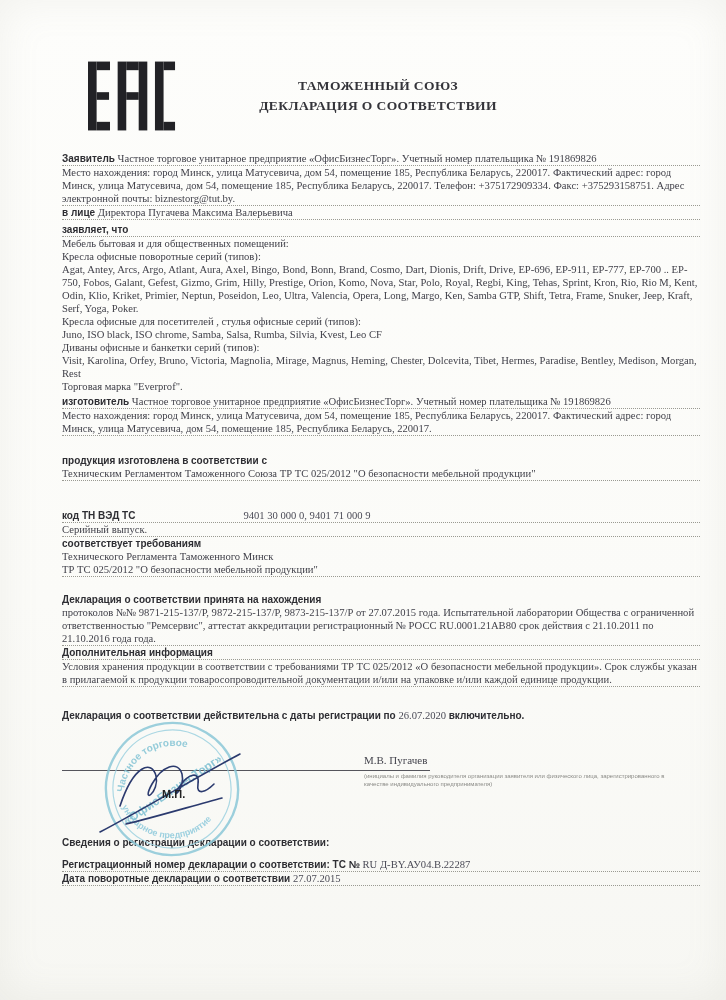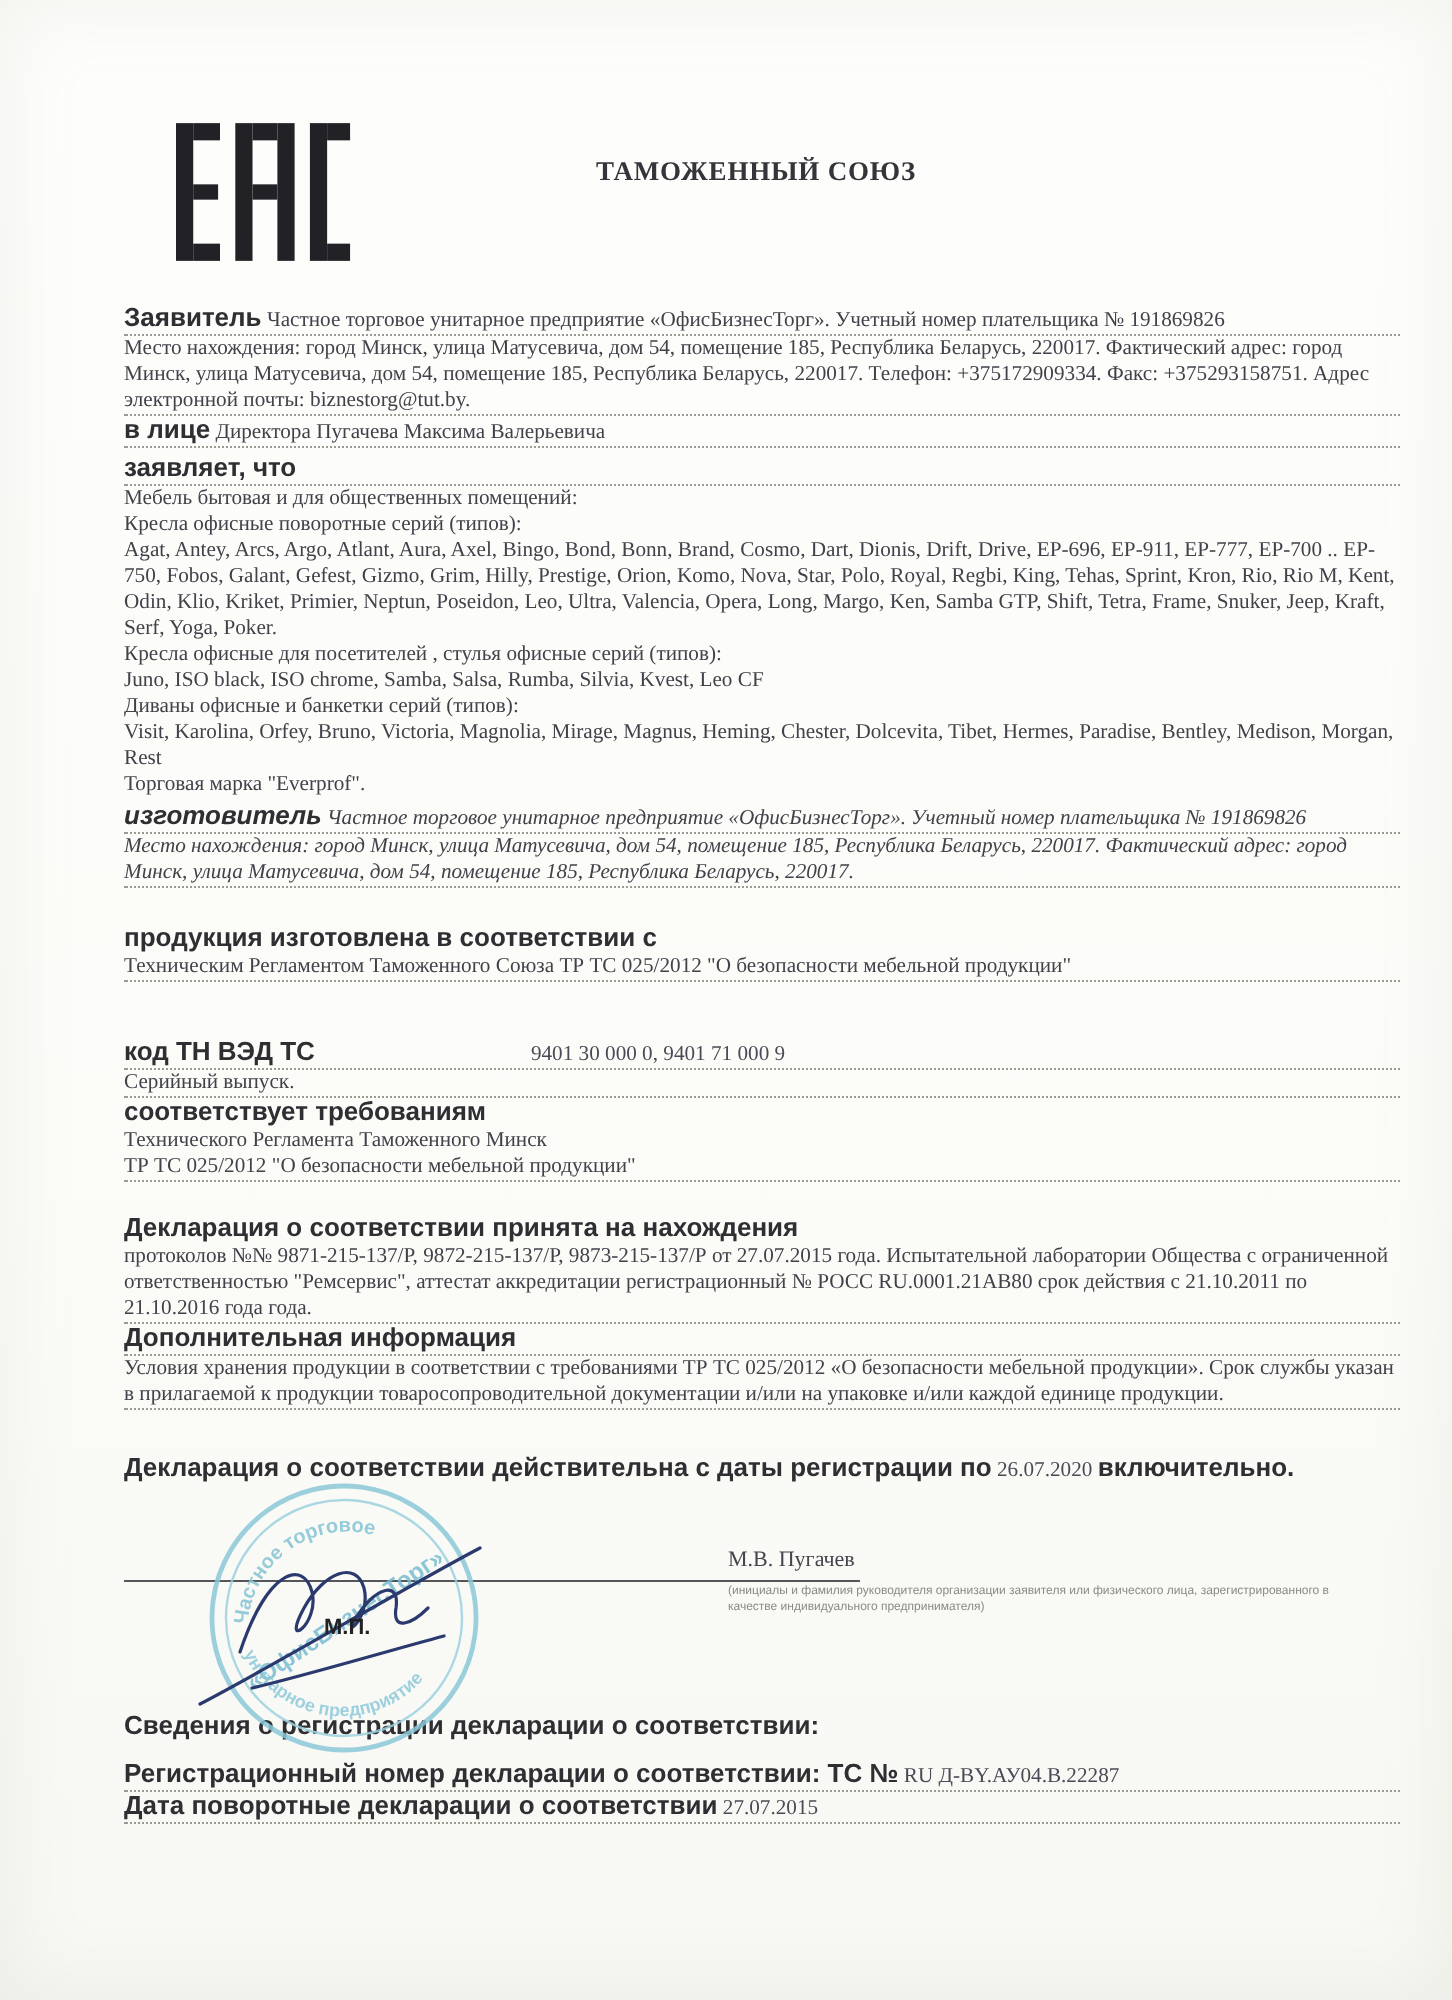--- a/index.html
+++ b/index.html
@@ -8,21 +8,21 @@
     background:linear-gradient(180deg,#fdfdfb 0%,#fbfbf8 60%,#f7f7f3 100%);
     font-family:"Liberation Serif",serif;color:#41414a;overflow:hidden;
     box-shadow:inset 0 0 40px rgba(160,155,140,0.12);
   }
   .content{position:absolute;left:62px;right:26px;top:0;}
   .header{display:flex;align-items:flex-start;margin-top:60px;}
   .eac{width:88px;height:72px;margin-left:26px;flex:none;}
   .titles{flex:1;text-align:center;margin-top:16px;margin-right:120px;
     font-weight:bold;font-size:13.5px;color:#34343a;letter-spacing:.4px;line-height:1.5;}
   .line{font-size:10.6px;line-height:13px;}
-  .lbl{font-family:"Liberation Sans",sans-serif;font-weight:bold;font-size:13px;color:#2e2e33;}
+  .lbl{font-family:"Liberation Sans",sans-serif;font-weight:bold;font-size:10px;color:#2e2e33;}
   .du{border-bottom:1px dotted #9a9a92;}
   .sec{margin-top:0;}
   .tab{display:inline-block;margin-left:108px;}
   .val{color:#4a4a56;}
   .sig-wrap{position:relative;height:100px;margin-top:10px;}
   .sig-line{position:absolute;left:0;top:38px;width:368px;border-top:1px solid #55555c;}
   .stamp{position:absolute;left:20px;top:-18px;width:180px;height:150px;}
   .mp{position:absolute;left:60px;top:56px;font-family:"Liberation Sans",sans-serif;
       font-weight:bold;font-size:11px;color:#222;padding-left:40px;}
   .sig-name{position:absolute;left:302px;top:22px;font-size:11px;color:#45454e;}
@@ -47,20 +47,21 @@
             <rect x="53" y="0" width="9" height="72"></rect>
           <rect x="40" y="0" width="13" height="9"></rect>
             <rect x="40" y="32" width="13" height="8"></rect>
           <rect x="70" y="0" width="9" height="72"></rect>
             <rect x="79" y="0" width="12" height="9"></rect>
           <rect x="79" y="63" width="12" height="9"></rect>
         </g>
       </svg>
       <div class="titles">
         <div>ТАМОЖЕННЫЙ СОЮЗ</div>
+        <div>ДЕКЛАРАЦИЯ О СООТВЕТСТВИИ</div>
       </div>
     </div>
 
     <div class="sec" style="margin-top:20px;">
       <div class="line du"><span class="lbl">Заявитель</span> <span>Частное торговое унитарное предприятие «ОфисБизнесТорг». Учетный номер плательщика № 191869826</span></div>
       <div class="line du">Место нахождения: город Минск, улица Матусевича, дом 54, помещение 185, Республика Беларусь, 220017. Фактический адрес: город Минск, улица Матусевича, дом 54, помещение 185, Республика Беларусь, 220017. Телефон: +375172909334. Факс: +375293158751. Адрес электронной почты: biznestorg@tut.by.</div>
       <div class="line du"><span class="lbl">в лице</span> <span>Директора Пугачева Максима Валерьевича</span></div>
     </div>
 
     <div class="sec" style="margin-top:3px;">
@@ -68,21 +69,21 @@
       <div class="line">Мебель бытовая и для общественных помещений:</div>
       <div class="line">Кресла офисные поворотные серий (типов):</div>
       <div class="line">Agat, Antey, Arcs, Argo, Atlant, Aura, Axel, Bingo, Bond, Bonn, Brand, Cosmo, Dart, Dionis, Drift, Drive, EP-696, EP-911, EP-777, EP-700 .. EP-750, Fobos, Galant, Gefest, Gizmo, Grim, Hilly, Prestige, Orion, Komo, Nova, Star, Polo, Royal, Regbi, King, Tehas, Sprint, Kron, Rio, Rio M, Kent, Odin, Klio, Kriket, Primier, Neptun, Poseidon, Leo, Ultra, Valencia, Opera, Long, Margo, Ken, Samba GTP, Shift, Tetra, Frame, Snuker, Jeep, Kraft, Serf, Yoga, Poker.</div>
       <div class="line">Кресла офисные для посетителей , стулья офисные серий (типов):</div>
       <div class="line">Juno, ISO black, ISO chrome, Samba, Salsa, Rumba, Silvia, Kvest, Leo CF</div>
       <div class="line">Диваны офисные и банкетки серий (типов):</div>
       <div class="line">Visit, Karolina, Orfey, Bruno, Victoria, Magnolia, Mirage, Magnus, Heming, Chester, Dolcevita, Tibet, Hermes, Paradise, Bentley, Medison, Morgan, Rest</div>
       <div class="line">Торговая марка "Everprof".</div>
     </div>
 
-    <div class="sec" style="margin-top:2px;font-style:italic;">
+    <div class="sec" style="margin-top:2px;">
       <div class="line du"><span class="lbl">изготовитель</span> <span>Частное торговое унитарное предприятие «ОфисБизнесТорг». Учетный номер плательщика № 191869826</span></div>
       <div class="line du">Место нахождения: город Минск, улица Матусевича, дом 54, помещение 185, Республика Беларусь, 220017. Фактический адрес: город Минск, улица Матусевича, дом 54, помещение 185, Республика Беларусь, 220017.</div>
     </div>
 
     <div class="sec" style="margin-top:18px;">
       <div class="line"><span class="lbl">продукция изготовлена в соответствии с</span></div>
       <div class="line du">Техническим Регламентом Таможенного Союза ТР ТС 025/2012 "О безопасности мебельной продукции"</div>
     </div>
 
     <div class="sec" style="margin-top:28px;">

